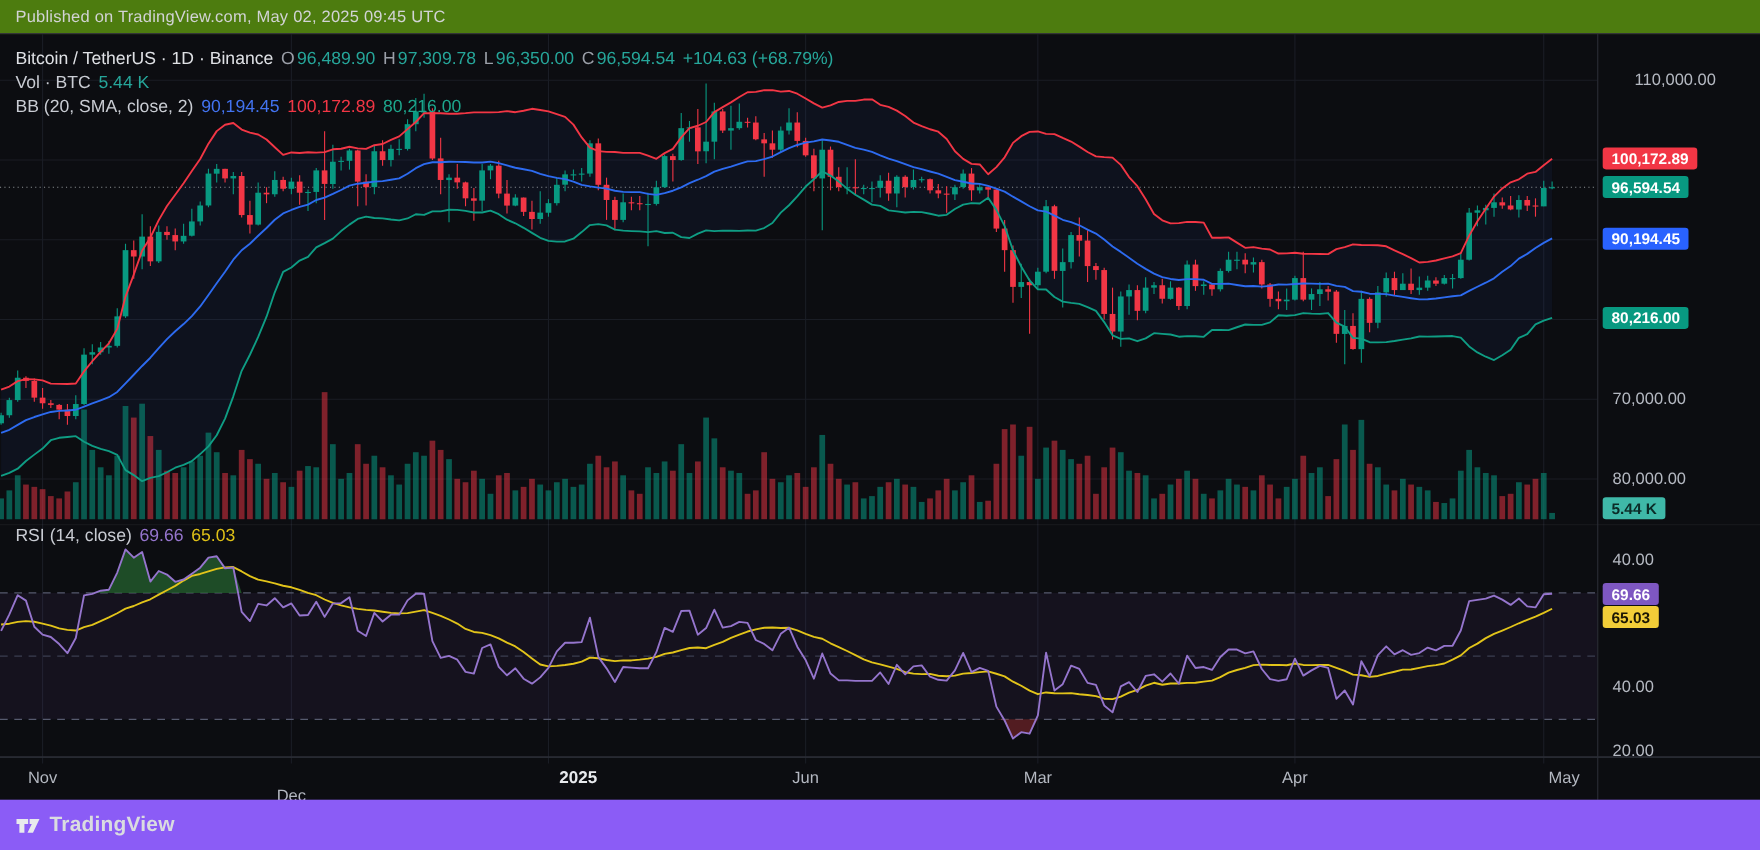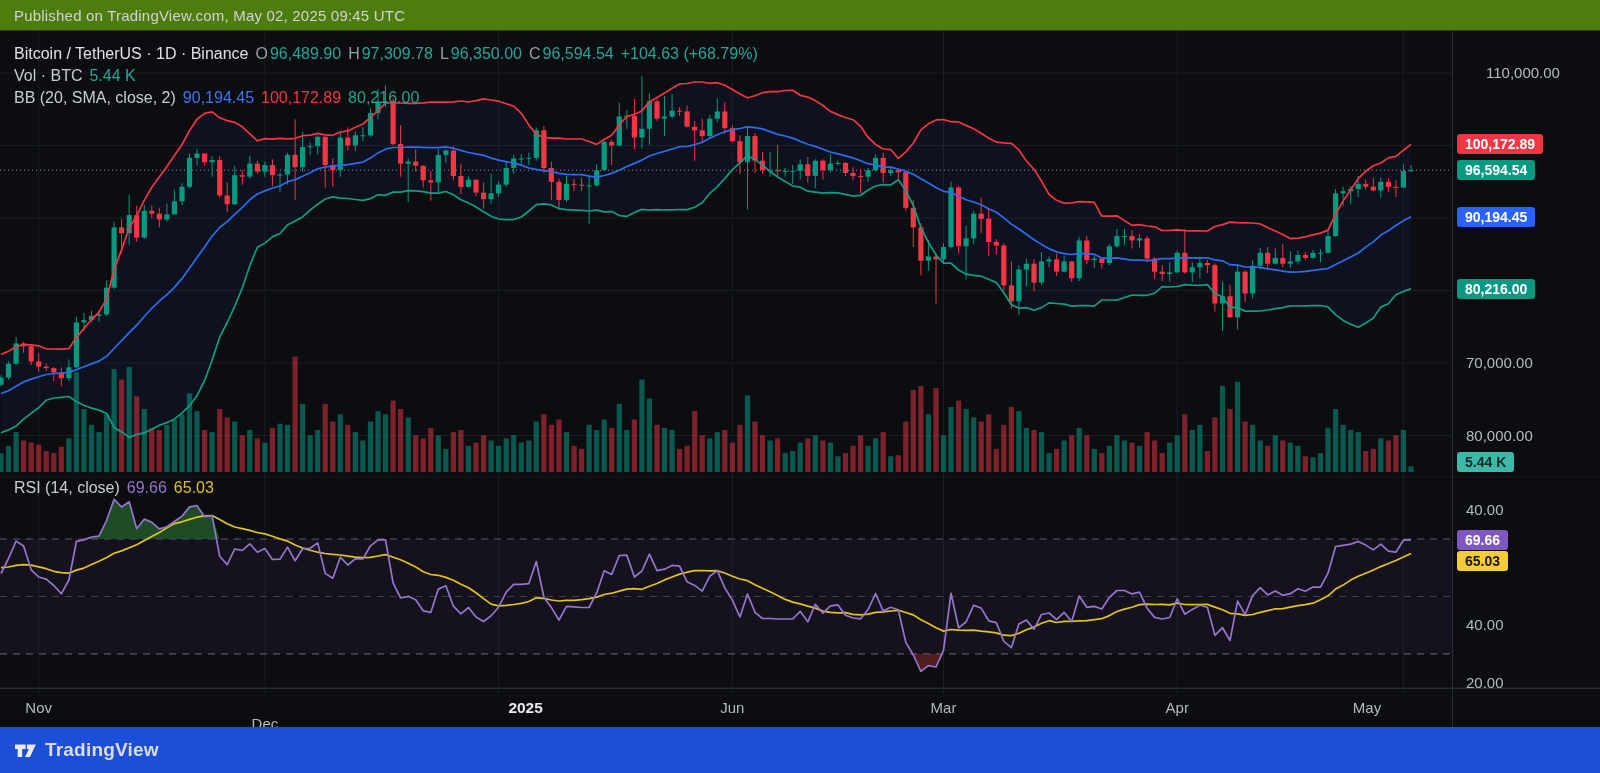--- a/index.html
+++ b/index.html
@@ -21,21 +21,21 @@
   .t-pur{color:#9575cd;}
   .t-yel{color:#dfc117;}
   .pair{display:inline-flex;gap:2px;}
   .rsi-legend{position:absolute;left:14px;top:479px;z-index:5;font-size:16px;}
   #price-axis{position:absolute;left:1452px;top:31px;width:148px;height:696px;border-left:1px solid #2b2d36;}
   .axis-label{position:absolute;left:13px;font-size:15px;color:#b4b8c1;white-space:nowrap;}
   .axis-badge{position:absolute;left:4px;font-size:14px;font-weight:700;color:#fff;padding:2px 8px;border-radius:3px;white-space:nowrap;}
   #time-axis{position:absolute;left:0;top:688px;width:1600px;height:39px;border-top:1px solid #2b2d36;padding-left:48px;}
   .time-label{position:absolute;top:10px;transform:translateX(-50%);font-size:15px;color:#b4b8c1;}
   .time-label.emph{color:#e8eaee;font-weight:600;font-size:15.5px;}
-  .footer{position:absolute;left:0;top:727px;width:1600px;height:46px;background:#1d4ed8;display:flex;align-items:center;}
+  .footer{position:absolute;left:0;top:727px;width:1600px;height:46px;background:#8b5cf6;display:flex;align-items:center;}
   .tv-mark{margin-left:13px;display:flex;align-items:center;gap:7px;}
   .tv-mark .brand{font-size:19px;font-weight:700;color:#dadce0;letter-spacing:.2px;}
 </style>
 </head>
 <body>
 
 <div class="stage">
 
   <div class="topbar">
     <span>Published on TradingView.com, May 02, 2025 09:45 UTC</span>
@@ -693,21 +693,21 @@
       <div class="axis-badge" style="top: 519.977px; background: rgb(242, 205, 56); color: rgb(27, 22, 4);">65.03</div>
     </div>
 
   <div id="time-axis">
       <div class="time-label" style="left: 38.7px;">Nov</div>
       <div class="time-label" style="left: 264.9px; margin-top: 16px;">Dec</div>
       <div class="time-label emph" style="left: 498.64px; margin-left: 27px;">2025</div>
       <div class="time-label" style="left: 732.38px;">Jun</div>
       <div class="time-label" style="left: 943.5px;">Mar</div>
       <div class="time-label" style="left: 1177.24px;">Apr</div>
-      <div class="time-label" style="left: 1367px; text-align: right;">May</div>
+      <div class="time-label" style="left: 1422px; text-align: right;">May</div>
     </div>
 
   <div class="footer">
     <div class="tv-mark">
       <svg width="25" height="25" viewBox="0 0 25 25">
         <path fill="#e8eaed" d="M2 6.5 h10.6 v4.6 h-3.4 v7.9 h-4.6 v-7.9 H2 z"></path>
         <path fill="#e8eaed" d="M13.9 6.5 h9 l-5.9 12.5 h-5 l3.9 -8 h-2 z"></path>
       </svg>
       <span class="brand">TradingView</span>
     </div>

